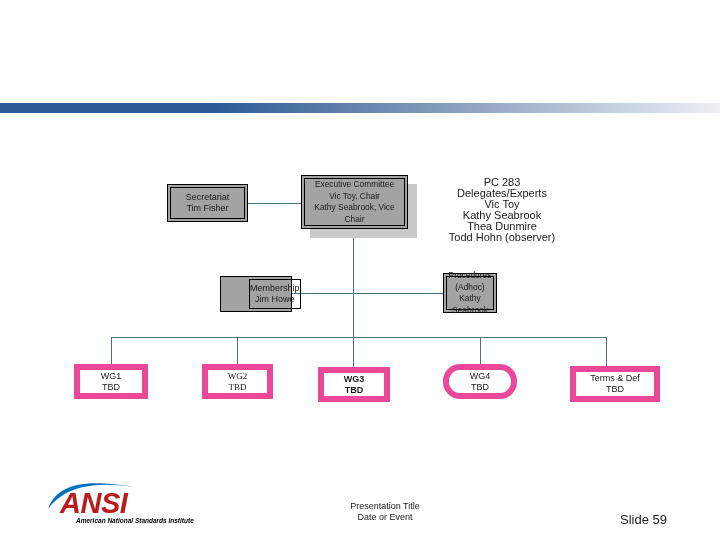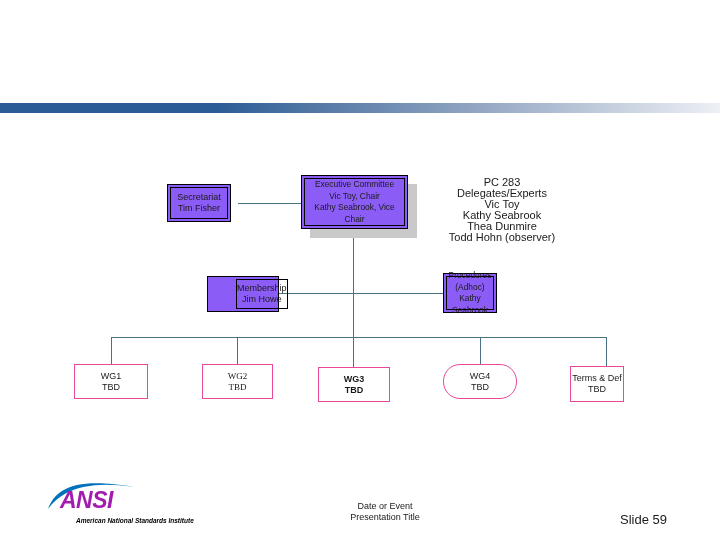--- a/index.html
+++ b/index.html
@@ -13,50 +13,50 @@
     letter-spacing:0.2px;white-space:nowrap;
   }
   .title-bar{
     position:absolute;left:0;top:103px;width:720px;height:10px;
     background:linear-gradient(90deg,var(--bar_left) 0%,var(--bar_left) 30%,var(--bar_mid) 65%,var(--bar_right) 100%);
   }
   .cline{position:absolute;background:var(--connector);}
   .hline{height:1px;}
   .vline{width:1px;}
   .obox{
-    position:absolute;background:#8b5cf6;border:1px solid #000;padding:2px;
+    position:absolute;background:#a3a3a3;border:1px solid #000;padding:2px;
     display:flex;box-sizing:border-box;
   }
   .obox-in{
     border:1px solid #000;flex:1;display:flex;align-items:center;justify-content:center;
     text-align:center;
   }
   .sbox{
-    position:absolute;background:#fff;border:1px solid #ec4899;box-sizing:border-box;
+    position:absolute;background:#fff;border:6px solid #ec4899;box-sizing:border-box;
     display:flex;align-items:center;justify-content:center;text-align:center;
   }
   .shadowed{box-shadow:9px 9px 0 0 var(--shadow_gray);}
   .pre{white-space:pre-line;}
   .node-text{font-size:9px;line-height:11px;}
   .node-text-sm{font-size:8.4px;line-height:11.5px;}
   .free-text{
     position:absolute;text-align:center;font-size:11px;line-height:11px;
   }
   .footer-center{
     position:absolute;left:295px;top:501px;width:180px;text-align:center;
     font-size:9px;line-height:11px;color:#1a1a1a;
   }
   .footer-slide{
     position:absolute;right:53px;top:512px;font-size:13px;color:#1a1a1a;
   }
   .logo{position:absolute;left:46px;top:474px;width:170px;height:56px;}
   .logo-swoosh{position:absolute;left:0;top:2px;}
   .logo-text{
-    position:absolute;left:14px;top:13px;font-size:23px;font-weight:bold;
-    font-style:italic;color:#a21caf;letter-spacing:-0.5px;
+    position:absolute;left:14px;top:13px;font-size:29px;font-weight:bold;
+    font-style:italic;color:#b91c1c;letter-spacing:-0.5px;
   }
   .logo-tagline{
     position:absolute;left:30px;top:43px;font-size:6.5px;font-weight:bold;
     font-style:italic;color:#000;white-space:nowrap;
   }
 </style>
 </head>
 <body>
 
 <div class="slide">
@@ -67,42 +67,42 @@
 
     <div class="cline hline" style="left:238px;top:203px;width:64px;"></div>
     <div class="cline vline" style="left:353px;top:229px;height:138px;"></div>
     <div class="cline hline" style="left:275px;top:293px;width:168px;"></div>
     <div class="cline hline" style="left:111px;top:337px;width:496px;"></div>
     <div class="cline vline" style="left:111px;top:337px;height:27px;"></div>
     <div class="cline vline" style="left:237px;top:337px;height:27px;"></div>
     <div class="cline vline" style="left:480px;top:337px;height:27px;"></div>
     <div class="cline vline" style="left:606px;top:337px;height:29px;"></div>
 
-    <div class="obox" style="left:167px;top:184px;width:64px;height:38px;">
+    <div class="obox" style="left:167px;top:184px;width:81px;height:38px;">
       <div class="obox-in">
           <div class="node-text pre">Secretariat
 Tim Fisher</div>
         </div>
     </div>
 
     <div class="obox shadowed" style="left:301px;top:175px;width:107px;height:54px;">
       <div class="obox-in">
           <div class="node-text-sm pre">Executive Committee
 Vic Toy, Chair
 Kathy Seabrook, Vice Chair</div>
         </div>
     </div>
 
     <div class="free-text pre" style="left:438px;top:177px;width:128px;">PC 283 Delegates/Experts
 Vic Toy
 Kathy Seabrook
 Thea Dunmire
 Todd Hohn (observer)</div>
 
-    <div class="obox" style="left:207px;top:276px;width:72px;height:36px;padding-left:28px;">
+    <div class="obox" style="left:220px;top:276px;width:72px;height:36px;padding-left:28px;">
       <div class="obox-in">
           <div class="node-text pre">Membership
 Jim Howe</div>
         </div>
     </div>
 
     <div class="obox" style="left:443px;top:273px;width:54px;height:40px;">
       <div class="obox-in">
           <div class="node-text-sm pre">Procedures
 (Adhoc) Kathy
@@ -119,33 +119,33 @@
 TBD</div>
     </div>
     <div class="sbox" style="left:318px;top:367px;width:72px;height:35px;font-weight:bold;">
       <div class="node-text pre">WG3
 TBD</div>
     </div>
     <div class="sbox" style="left:443px;top:364px;width:74px;height:35px;border-radius:17px;">
       <div class="node-text pre">WG4
 TBD</div>
     </div>
-    <div class="sbox" style="left:570px;top:366px;width:54px;height:36px;">
+    <div class="sbox" style="left:570px;top:366px;width:90px;height:36px;">
       <div class="node-text pre">Terms &amp; Def
 TBD</div>
     </div>
   </div>
 
   <div class="logo">
     <svg class="logo-swoosh" width="90" height="34" viewBox="0 0 90 34">
       <path d="M2,33 C10,12 30,1 88,11 C36,3 14,17 2,33 Z" fill="#0071BC"></path>
     </svg>
     <div class="logo-text">ANSI</div>
     <div class="logo-tagline">American National Standards Institute</div>
   </div>
 
   <div class="footer-center">
+    <div>Presentation Title</div>
     <div>Date or Event</div>
-    <div>Presentation Title</div>
   </div>
   <div class="footer-slide">Slide 59</div>
 
 </div>
 
 </body></html>

